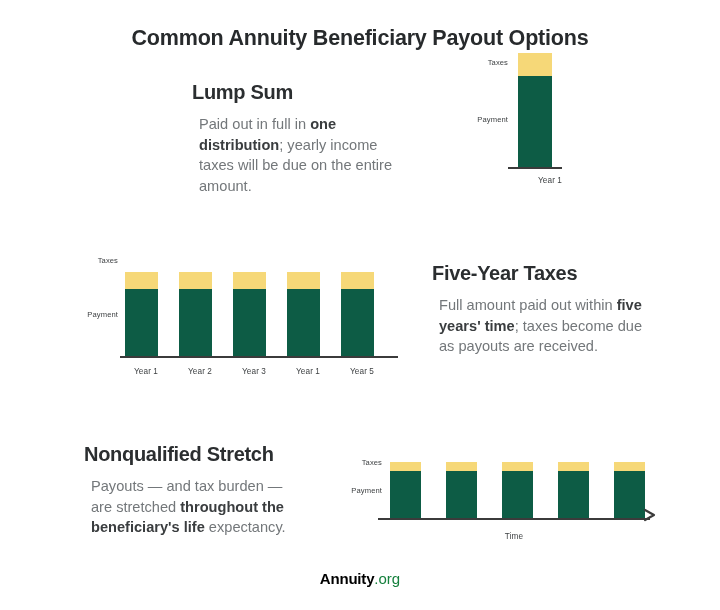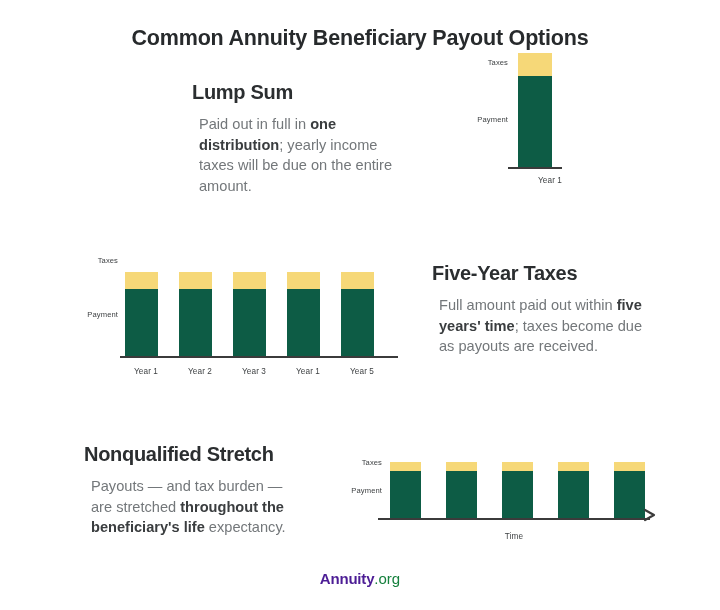--- a/index.html
+++ b/index.html
@@ -155,21 +155,21 @@
 
   
   .footer {
     position: absolute;
     left: 0;
     top: 570px;
     width: 720px;
     text-align: center;
     font-size: 15px;
   }
-  .footer .brand { font-weight: bold; color: #4c1d95; letter-spacing: -0.2px; }
+  .footer .brand { font-weight: bold; color: #000000; letter-spacing: -0.2px; }
   .footer .tld { color: #15803d; font-weight: normal; }
 </style>
 </head>
 <body>
 
 <div class="page">
 
   <div class="title">Common Annuity Beneficiary Payout Options</div>
 
   <div id="lump-text">

